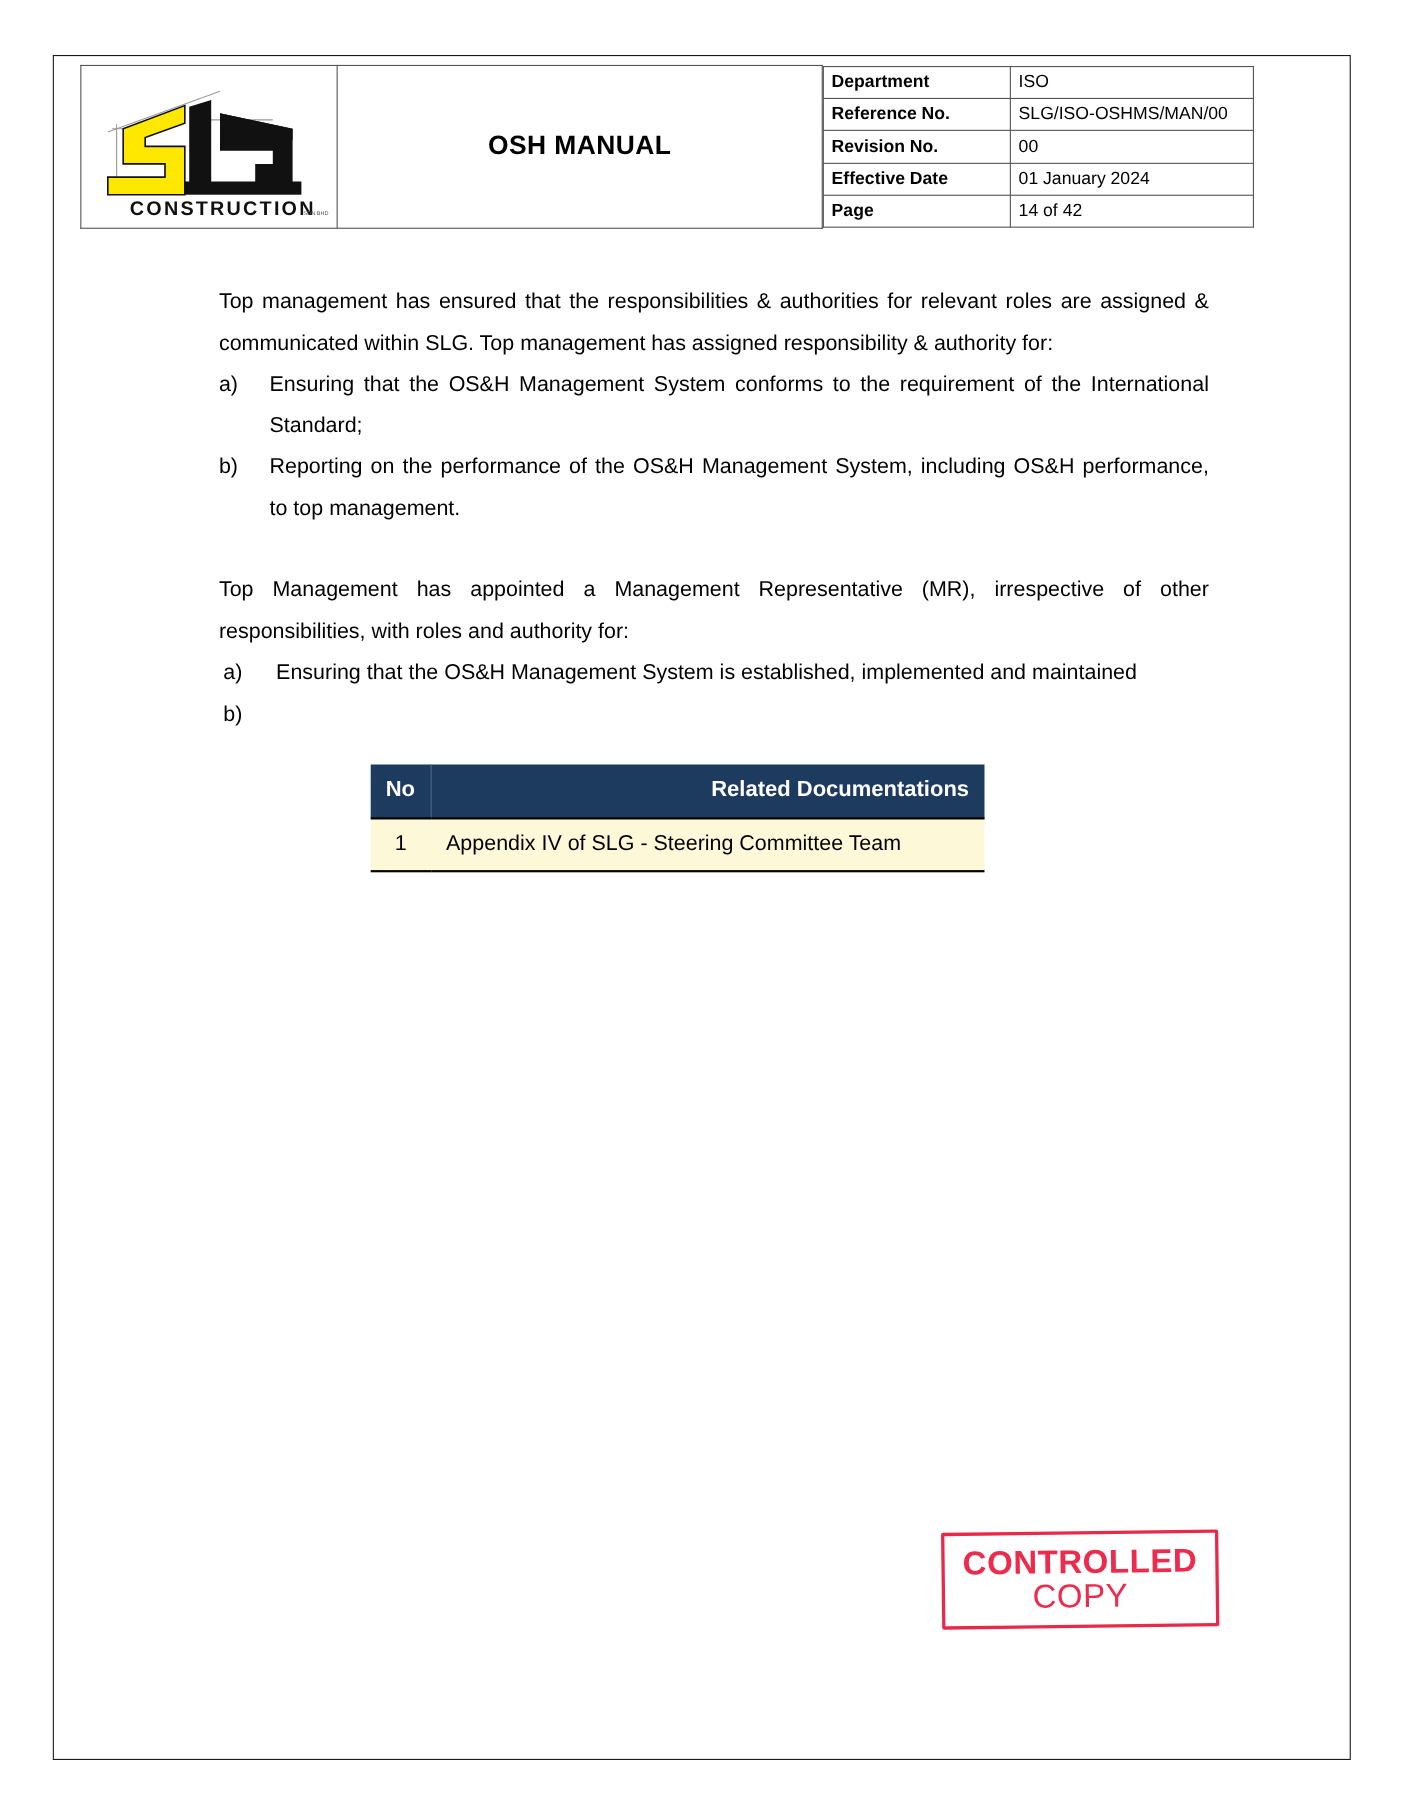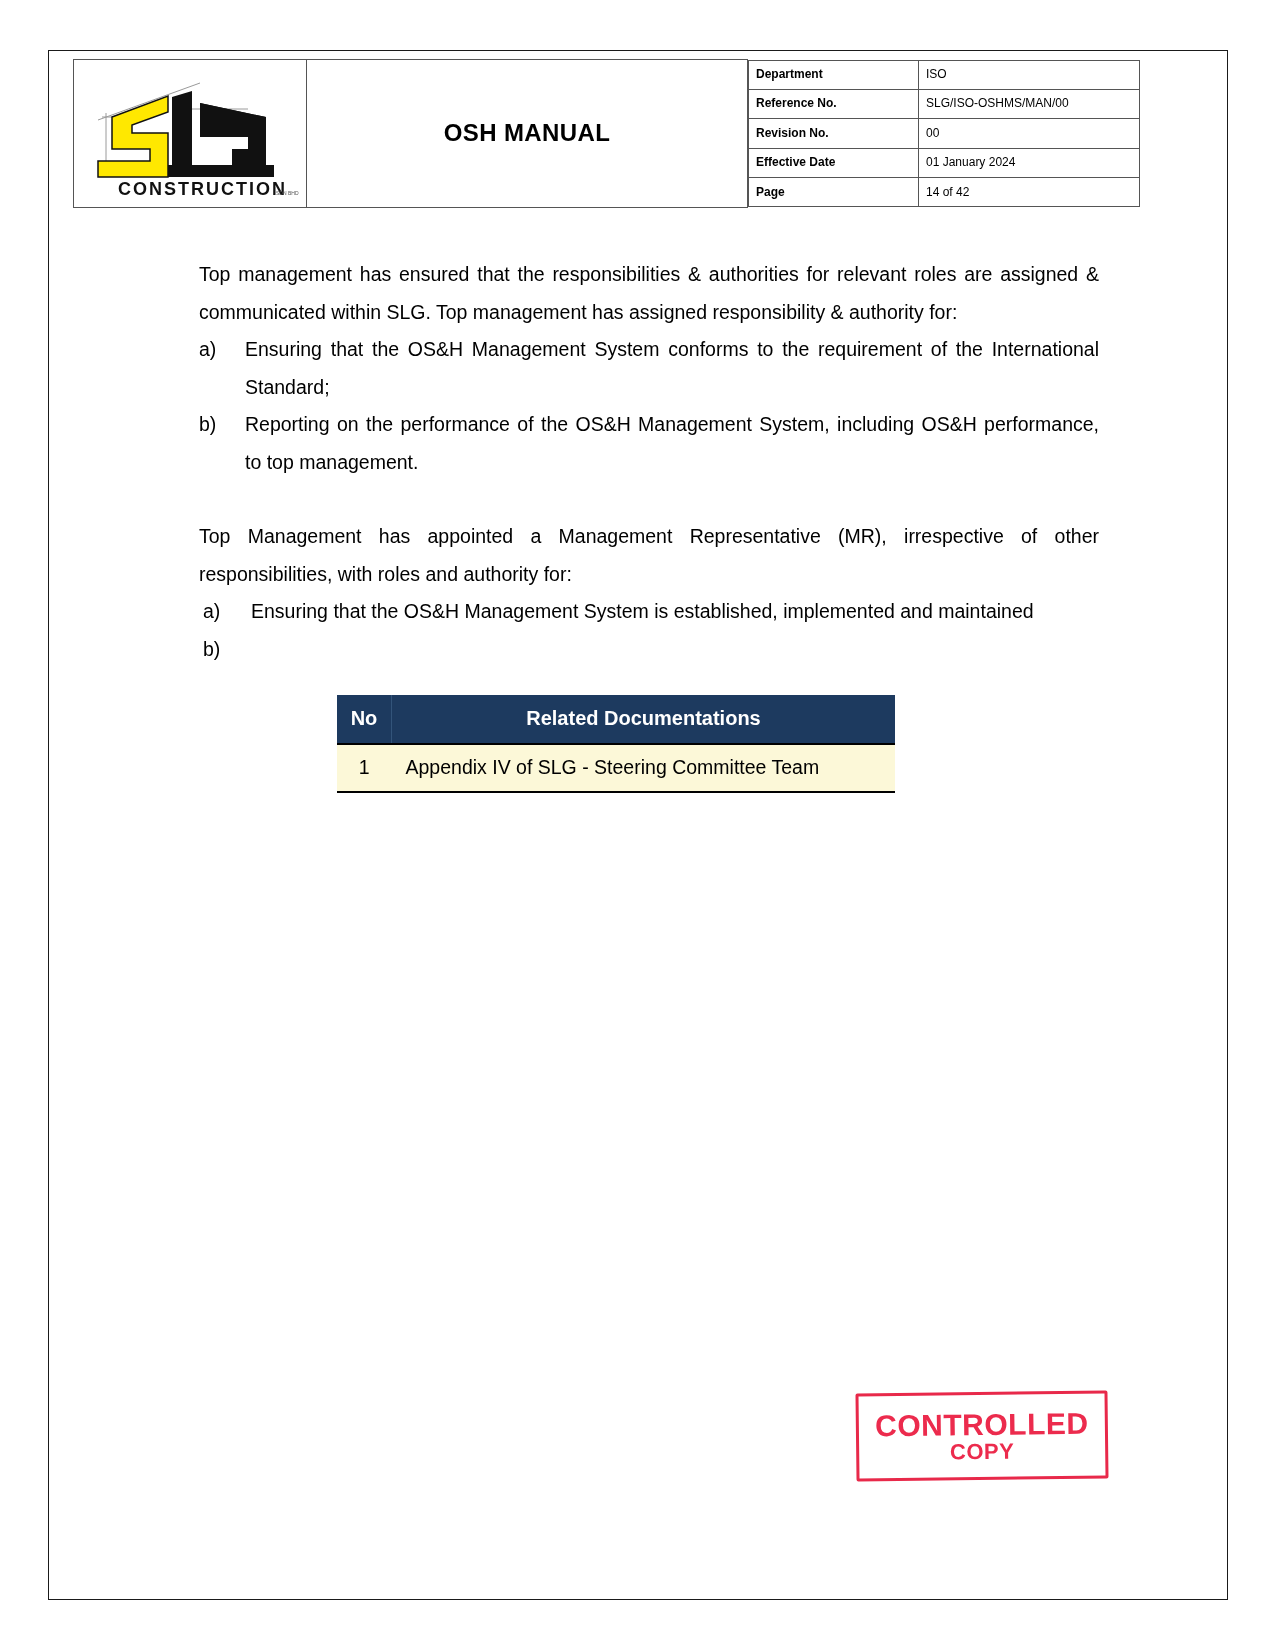--- a/index.html
+++ b/index.html
@@ -63,21 +63,21 @@
     border: none !important;
   }
   .meta-table {
     width: 100%;
     border-collapse: collapse;
     table-layout: fixed;
   }
   .meta-table td {
     border: 1.2px solid #555555;
     height: 28.4px;
-    font-size: 12px;
+    font-size: 16px;
     padding: 0 7px;
     line-height: 1.1;
     white-space: nowrap;
     overflow: hidden;
   }
   .meta-label {
     width: 155px;
     font-weight: bold;
   }
   .meta-value {
@@ -146,21 +146,21 @@
   table.rel-table {
     border-collapse: collapse;
     table-layout: fixed;
     width: 558px;
   }
   table.rel-table th {
     background: #1d3a5f;
     color: #ffffff;
     font-size: 20px;
     font-weight: bold;
-    text-align: center;
+    text-align: right;
     height: 48px;
     padding: 0 14px;
     border: none;
   }
   table.rel-table th.col-no {
     width: 54px;
     text-align: center;
     padding: 0;
     border-right: 1px solid #33547a;
   }
@@ -196,22 +196,22 @@
     transform: rotate(-0.7deg);
     box-sizing: border-box;
   }
   .stamp .l1 {
     font-size: 30px;
     font-weight: bold;
     letter-spacing: 0.5px;
     line-height: 1.05;
   }
   .stamp .l2 {
-    font-size: 22px;
-    font-weight: bold;
+    font-size: 30px;
+    font-weight: normal;
     letter-spacing: 0.5px;
     line-height: 1.05;
   }
 </style>
 </head>
 <body>
 
 <div class="page-frame">
 
   <table class="header-table">

